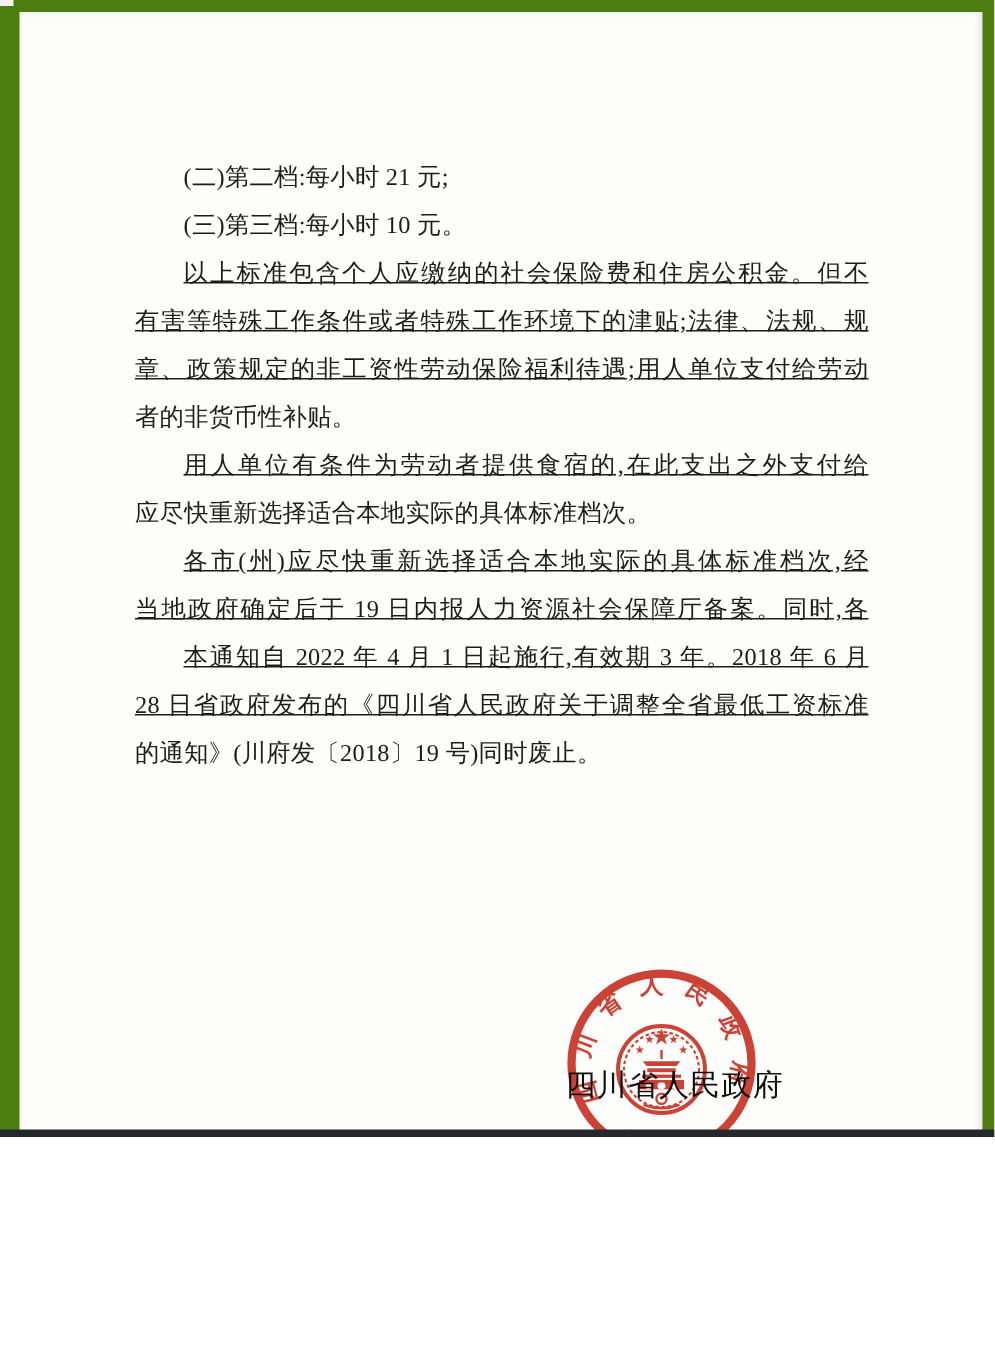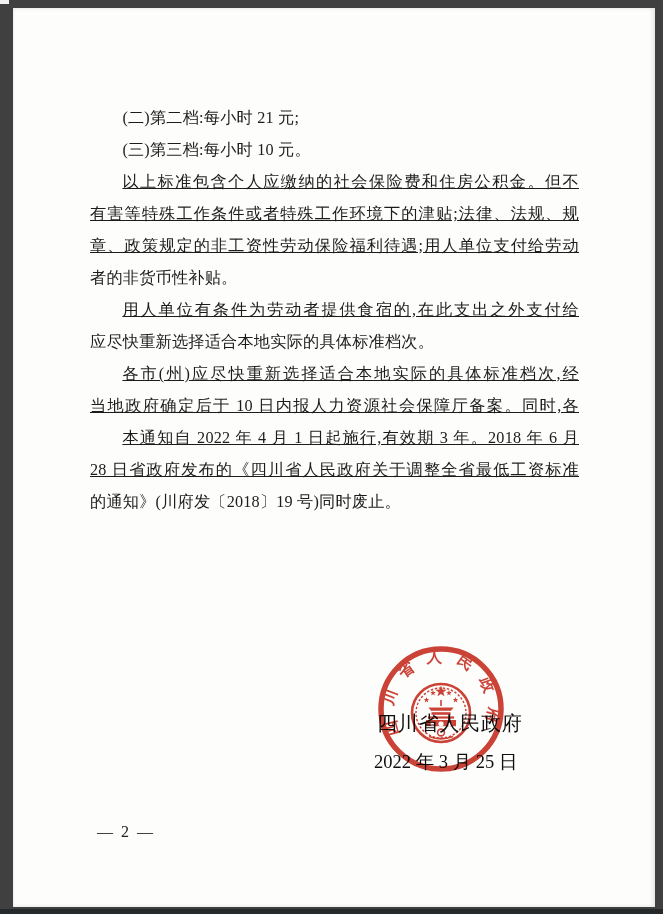--- a/index.html
+++ b/index.html
@@ -1,19 +1,19 @@
 <!DOCTYPE html>
 <html><head>
 <meta charset="utf-8">
 <style>
   html,body{margin:0;padding:0;}
   .frame{
     position:relative;
-    width:663px;height:914px;
-    background:#404040;
+    width:663px;height:758px;
+    background:#4d7c0f;
     overflow:hidden;
     font-family:"Liberation Serif","DejaVu Serif",serif;
   }
   .corner-notch{
     position:absolute;left:0;top:0;width:9px;height:4px;background:#f2f2f2;
   }
   .paper{
     position:absolute;
     left:13px;top:8px;
     width:642px;height:899px;
@@ -79,21 +79,21 @@
     <div class="doc-body">
         <div class="line ind">(二)第二档:每小时 21 元;</div>
         <div class="line ind">(三)第三档:每小时 10 元。</div>
         <div class="line just ind">以上标准包含个人应缴纳的社会保险费和住房公积金。但不</div>
         <div class="line just">有害等特殊工作条件或者特殊工作环境下的津贴;法律、法规、规</div>
         <div class="line just">章、政策规定的非工资性劳动保险福利待遇;用人单位支付给劳动</div>
         <div class="line">者的非货币性补贴。</div>
         <div class="line just ind">用人单位有条件为劳动者提供食宿的,在此支出之外支付给</div>
         <div class="line">应尽快重新选择适合本地实际的具体标准档次。</div>
         <div class="line just ind">各市(州)应尽快重新选择适合本地实际的具体标准档次,经</div>
-        <div class="line just">当地政府确定后于 10 日内报人力资源社会保障厅备案。同时,各</div>
+        <div class="line just">当地政府确定后于 19 日内报人力资源社会保障厅备案。同时,各</div>
         <div class="line just ind">本通知自 2022 年 4 月 1 日起施行,有效期 3 年。2018 年 6 月</div>
         <div class="line just">28 日省政府发布的《四川省人民政府关于调整全省最低工资标准</div>
         <div class="line">的通知》(川府发〔2018〕19 号)同时废止。</div>
       </div>
 
     <div class="seal-wrap">
       <svg width="130" height="130" viewBox="0 0 130 130">
         <defs>
           <path id="arcPath" d="M 31.8 98.2 A 47 47 0 1 1 98.2 98.2" fill="none"></path>
         </defs>

